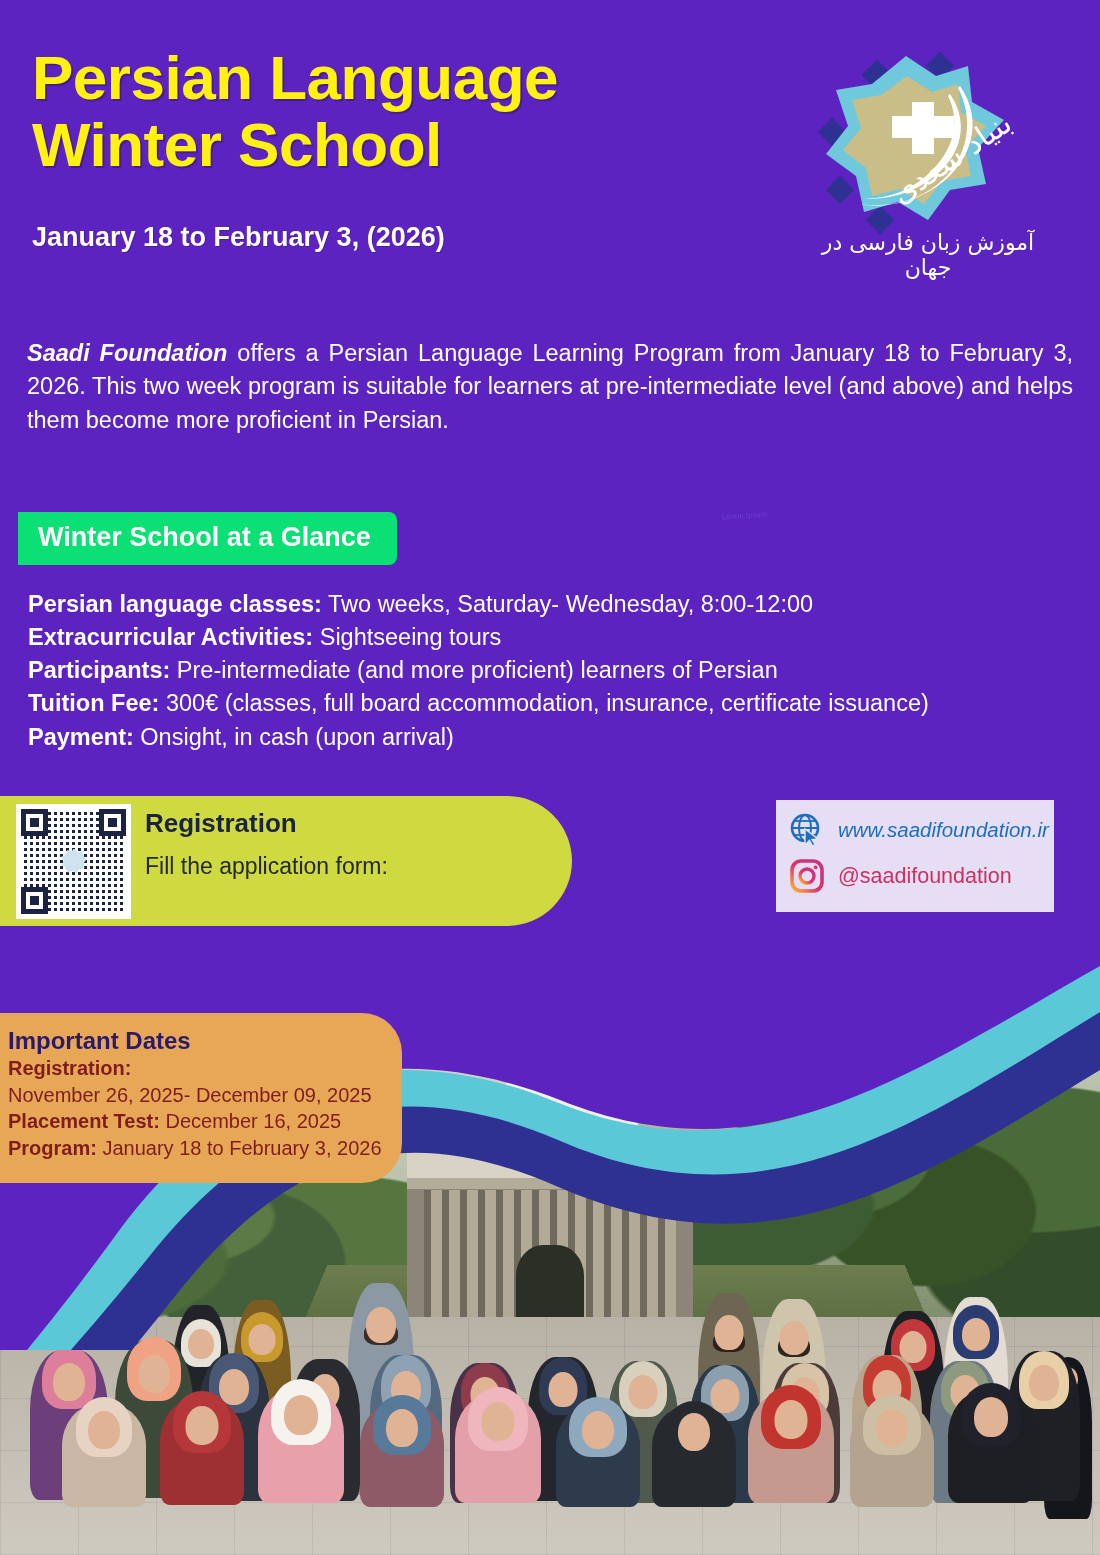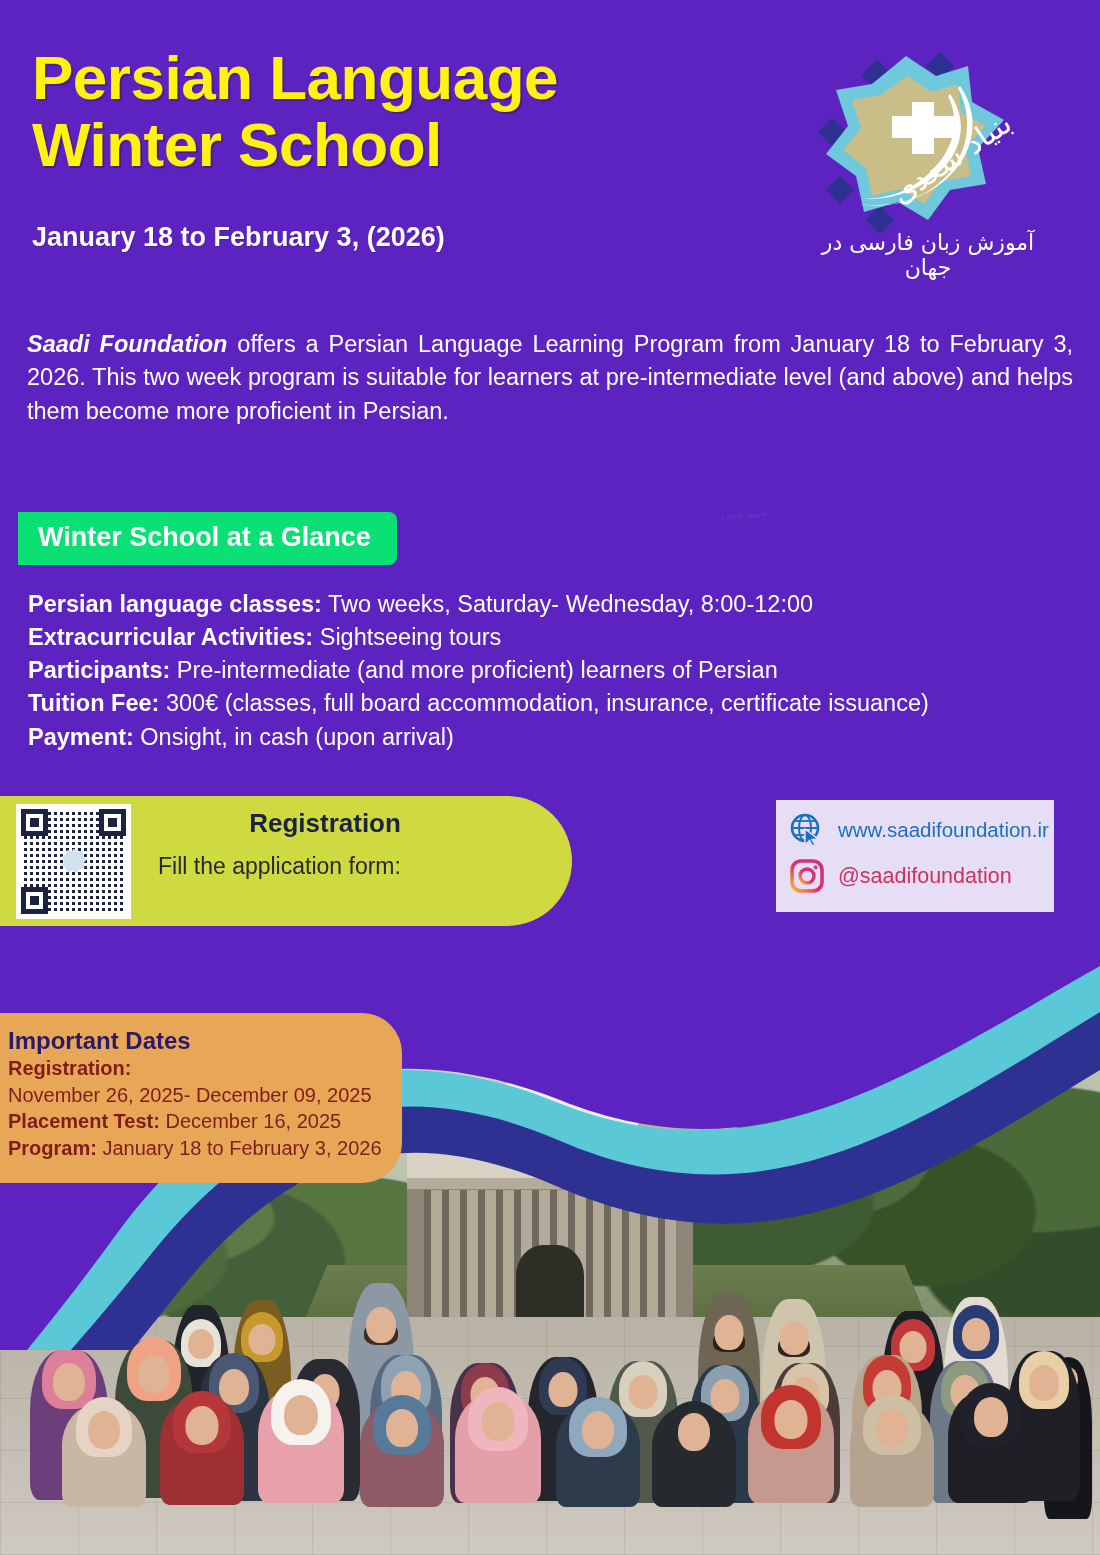--- a/index.html
+++ b/index.html
@@ -112,21 +112,21 @@
   
   .logo { position:absolute; left:808px; top:42px; width:240px; height:230px; }
   .logo-tag {
     position:absolute; left:0; top:188px; width:240px;
     text-align:center; color:#fff; font-size:22px;
     direction:rtl; font-family:"DejaVu Sans", sans-serif;
   }
 
   
   .intro {
-    position:absolute; left:27px; top:328px; width:1046px;
+    position:absolute; left:27px; top:337px; width:1046px;
     color:#fff; font-size:23.5px; line-height:1.42;
     text-align:justify;
   }
   .intro b { font-style:italic; font-weight:bold; }
 
   
   .watermark {
     position:absolute; left:722px; top:512px;
     font-size:7px; color:#6e3fcf; letter-spacing:.4px;
     transform:rotate(-4deg);
@@ -172,32 +172,32 @@
   .qr-eye:after {
     content:""; position:absolute; left:4px; top:4px; width:9px; height:9px;
     background:#1b2340;
   }
   .qr-logo {
     position:absolute; left:50%; top:50%; width:26px; height:26px;
     transform:translate(-50%,-50%);
     background:#cfe3ef;
     clip-path:polygon(50% 0,68% 14%,86% 9%,88% 28%,100% 42%,89% 57%,92% 76%,73% 79%,61% 95%,45% 86%,27% 92%,21% 74%,5% 64%,13% 47%,3% 32%,21% 24%,26% 6%,44% 11%);
   }
-  .reg-txt { position:absolute; left:178px; top:12px; color:#1b2340;text-align:right; }
+  .reg-txt { position:absolute; left:165px; top:12px; color:#1b2340; }
   .reg-title { font-weight:bold; font-size:26px; color:#1b2340; }
   .reg-line  { font-size:23px; color:#26282b; margin-top:14px; }
   .reg-url   { font-weight:bold; font-style:italic; font-size:25px; color:#1b1b1b; margin-top:10px; }
 
   
   .contact {
     position:absolute; left:776px; top:800px; width:278px; height:112px;
     background:#E6DEF5;
   }
   .c-row { position:absolute; left:14px; height:44px; display:flex; align-items:center; gap:14px; }
-  .c-row.r1 { top:8px; }
+  .c-row.r1 { top:8px;font-style:italic; }
   .c-row.r2 { top:54px; }
   .c-site { color:#1c6fbf; font-size:20.5px; }
   .c-insta{ color:#d0305e; font-size:21.5px; }
 
   
   .dates {
     position:absolute; left:-20px; top:1013px; width:422px; height:170px;
     background:#E8A757; border-radius:0 40px 40px 0;
     padding:14px 20px 0 28px;
   }

